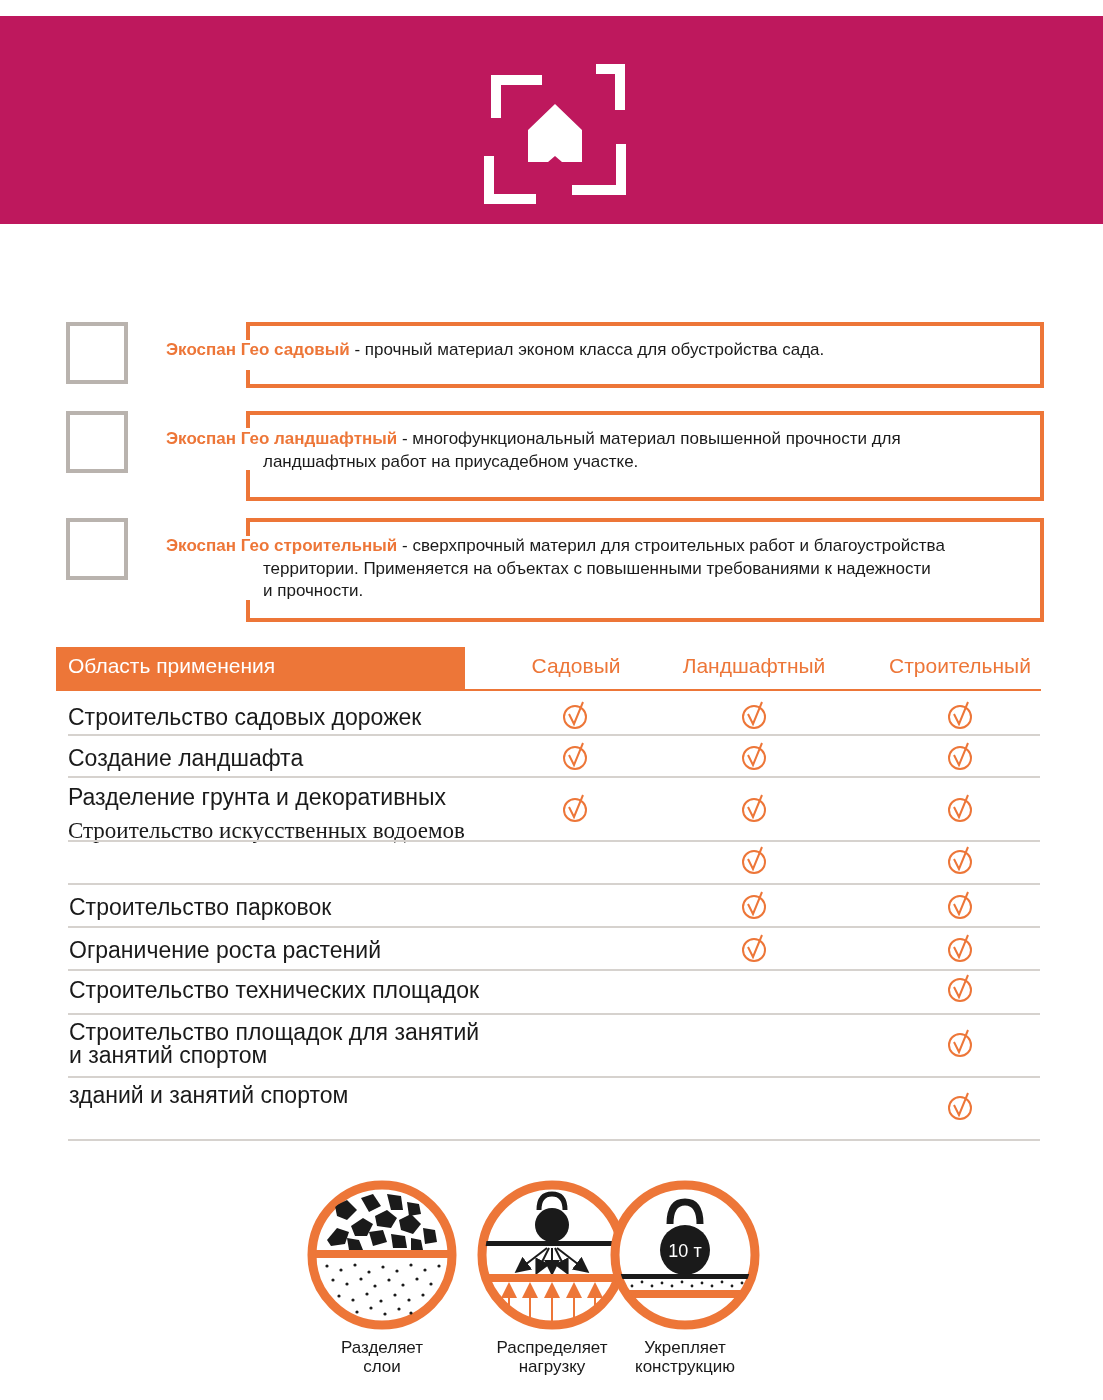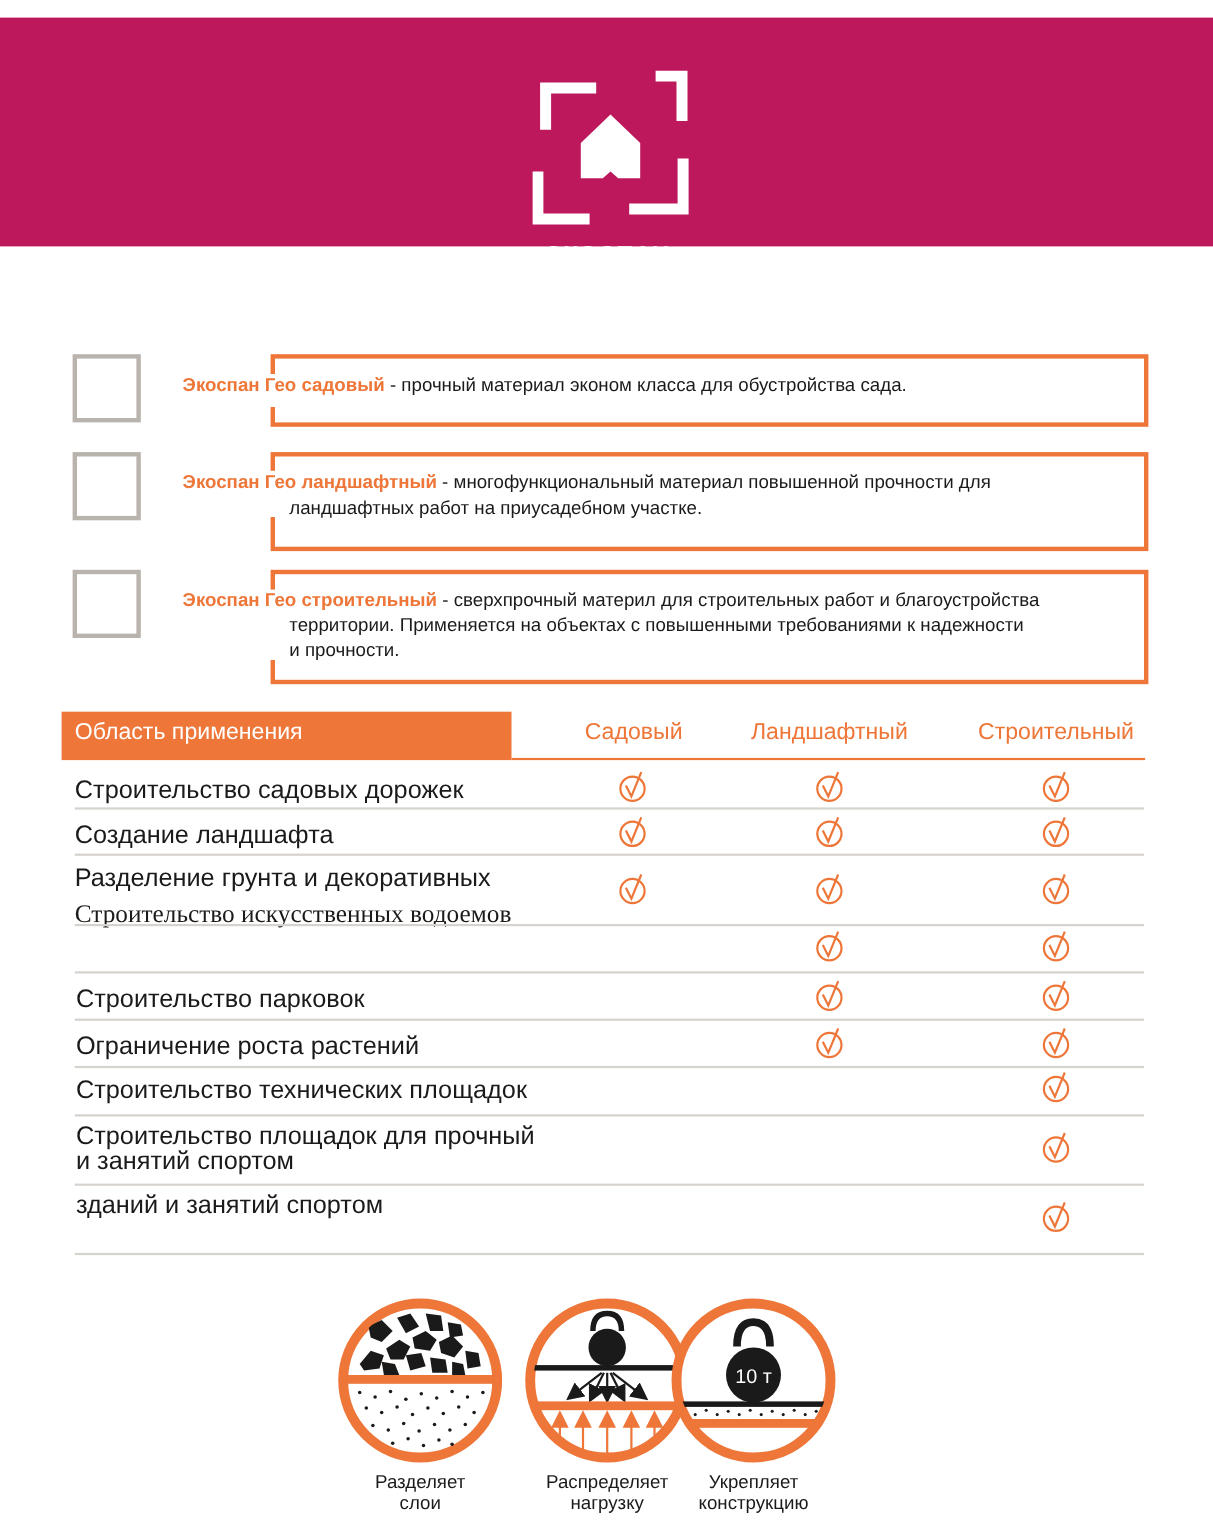--- a/index.html
+++ b/index.html
@@ -185,21 +185,21 @@
       <div class="label" style="top: 2px; left: 1px;">
         <div>Строительство технических площадок</div>
       </div>
     </div>
     <span class="check" style="left: 947px; top: 973px;"><svg width="26" height="30" viewBox="0 0 26 30">
         <circle cx="13" cy="17" r="11" fill="none" stroke="#ed7638" stroke-width="2"></circle>
         <polyline points="7,14 12,24 21,2" fill="none" stroke="#ed7638" stroke-width="2"></polyline>
       </svg></span>
     <div class="row" style="top: 1019px; height: 58px;">
       <div class="label" style="top: 2px; left: 1px;">
-        <div>Строительство площадок для прочный</div>
+        <div>Строительство площадок для занятий</div>
         <div>и занятий спортом</div>
       </div>
     </div>
     <span class="check" style="left: 947px; top: 1028px;"><svg width="26" height="30" viewBox="0 0 26 30">
         <circle cx="13" cy="17" r="11" fill="none" stroke="#ed7638" stroke-width="2"></circle>
         <polyline points="7,14 12,24 21,2" fill="none" stroke="#ed7638" stroke-width="2"></polyline>
       </svg></span>
     <div class="row" style="top: 1082px; height: 58px;">
       <div class="label" style="top: 2px; left: 1px;">
         <div>зданий и занятий спортом</div>

